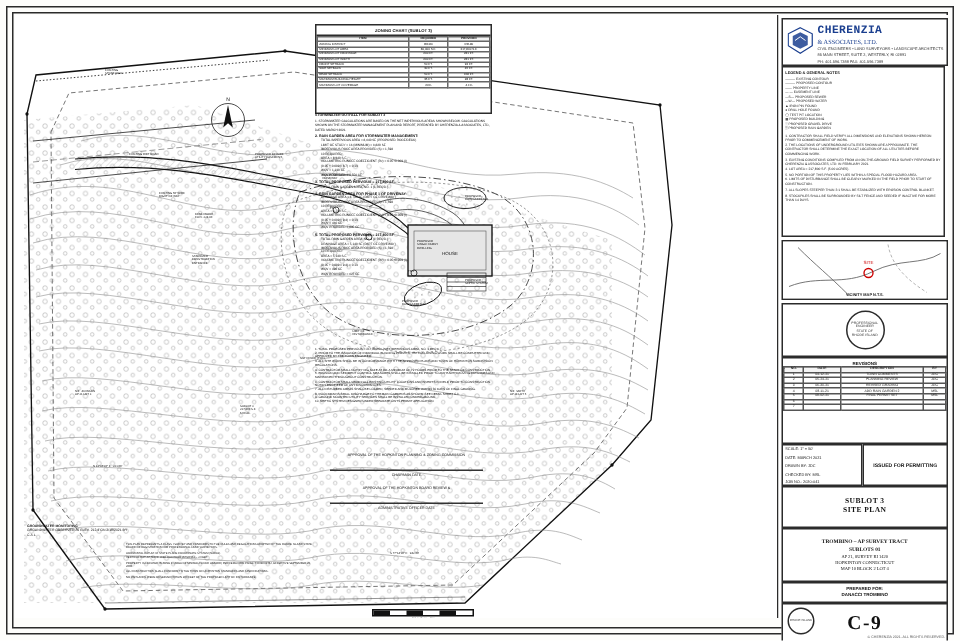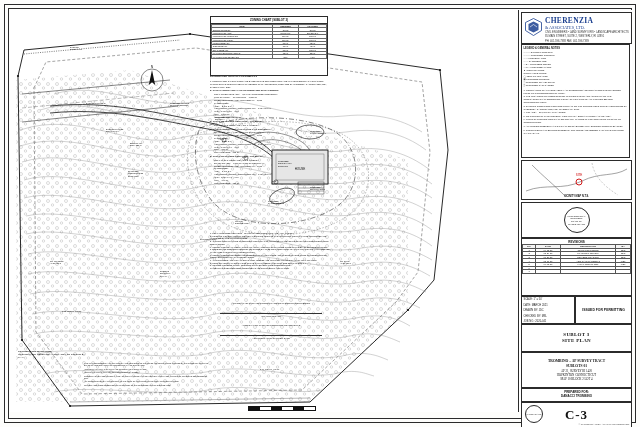--- a/index.html
+++ b/index.html
@@ -43,21 +43,21 @@
     border:0.6px solid #2b2b2b;
     background:#fff;
   }
   .logo-mark{
     position:absolute;left:3px;top:5px;width:17px;height:18px;
   }
   .logo-text{
     position:absolute;left:23px;top:4px;width:84px;
   }
   .logo-title{
-    font-family:Liberation Serif, serif;
+    font-family:Liberation Mono, monospace;
     font-size:7.5px;letter-spacing:0.3px;color:#1b3f8f;font-weight:bold;
     line-height:8px;
   }
   .logo-sub{
     font-family:"Liberation Serif", serif;
     font-size:4.2px;color:#1b3f8f;line-height:5px;
   }
   .logo-addr{
     font-size:2.6px;color:#333;line-height:3.3px;margin-top:1px;
   }
@@ -682,19 +682,19 @@
 
     <div class="tb-box tb-owner">
       <div class="owner-l">PREPARED FOR:</div>
       <div class="owner-l">DANACCI TROMBINO</div>
     </div>
 
     <div class="tb-box tb-sheetno">
       <div class="sheetno-stamp">
         <span>RHODE ISLAND</span>
       </div>
-      <div class="sheetno-val">C-3</div>
+      <div class="sheetno-val">C-9</div>
 
     </div>
   </div>
 
   <div class="footer-credit">© CHERENZIA 2021. ALL RIGHTS RESERVED.</div>
 </div>
 
 </body></html>

